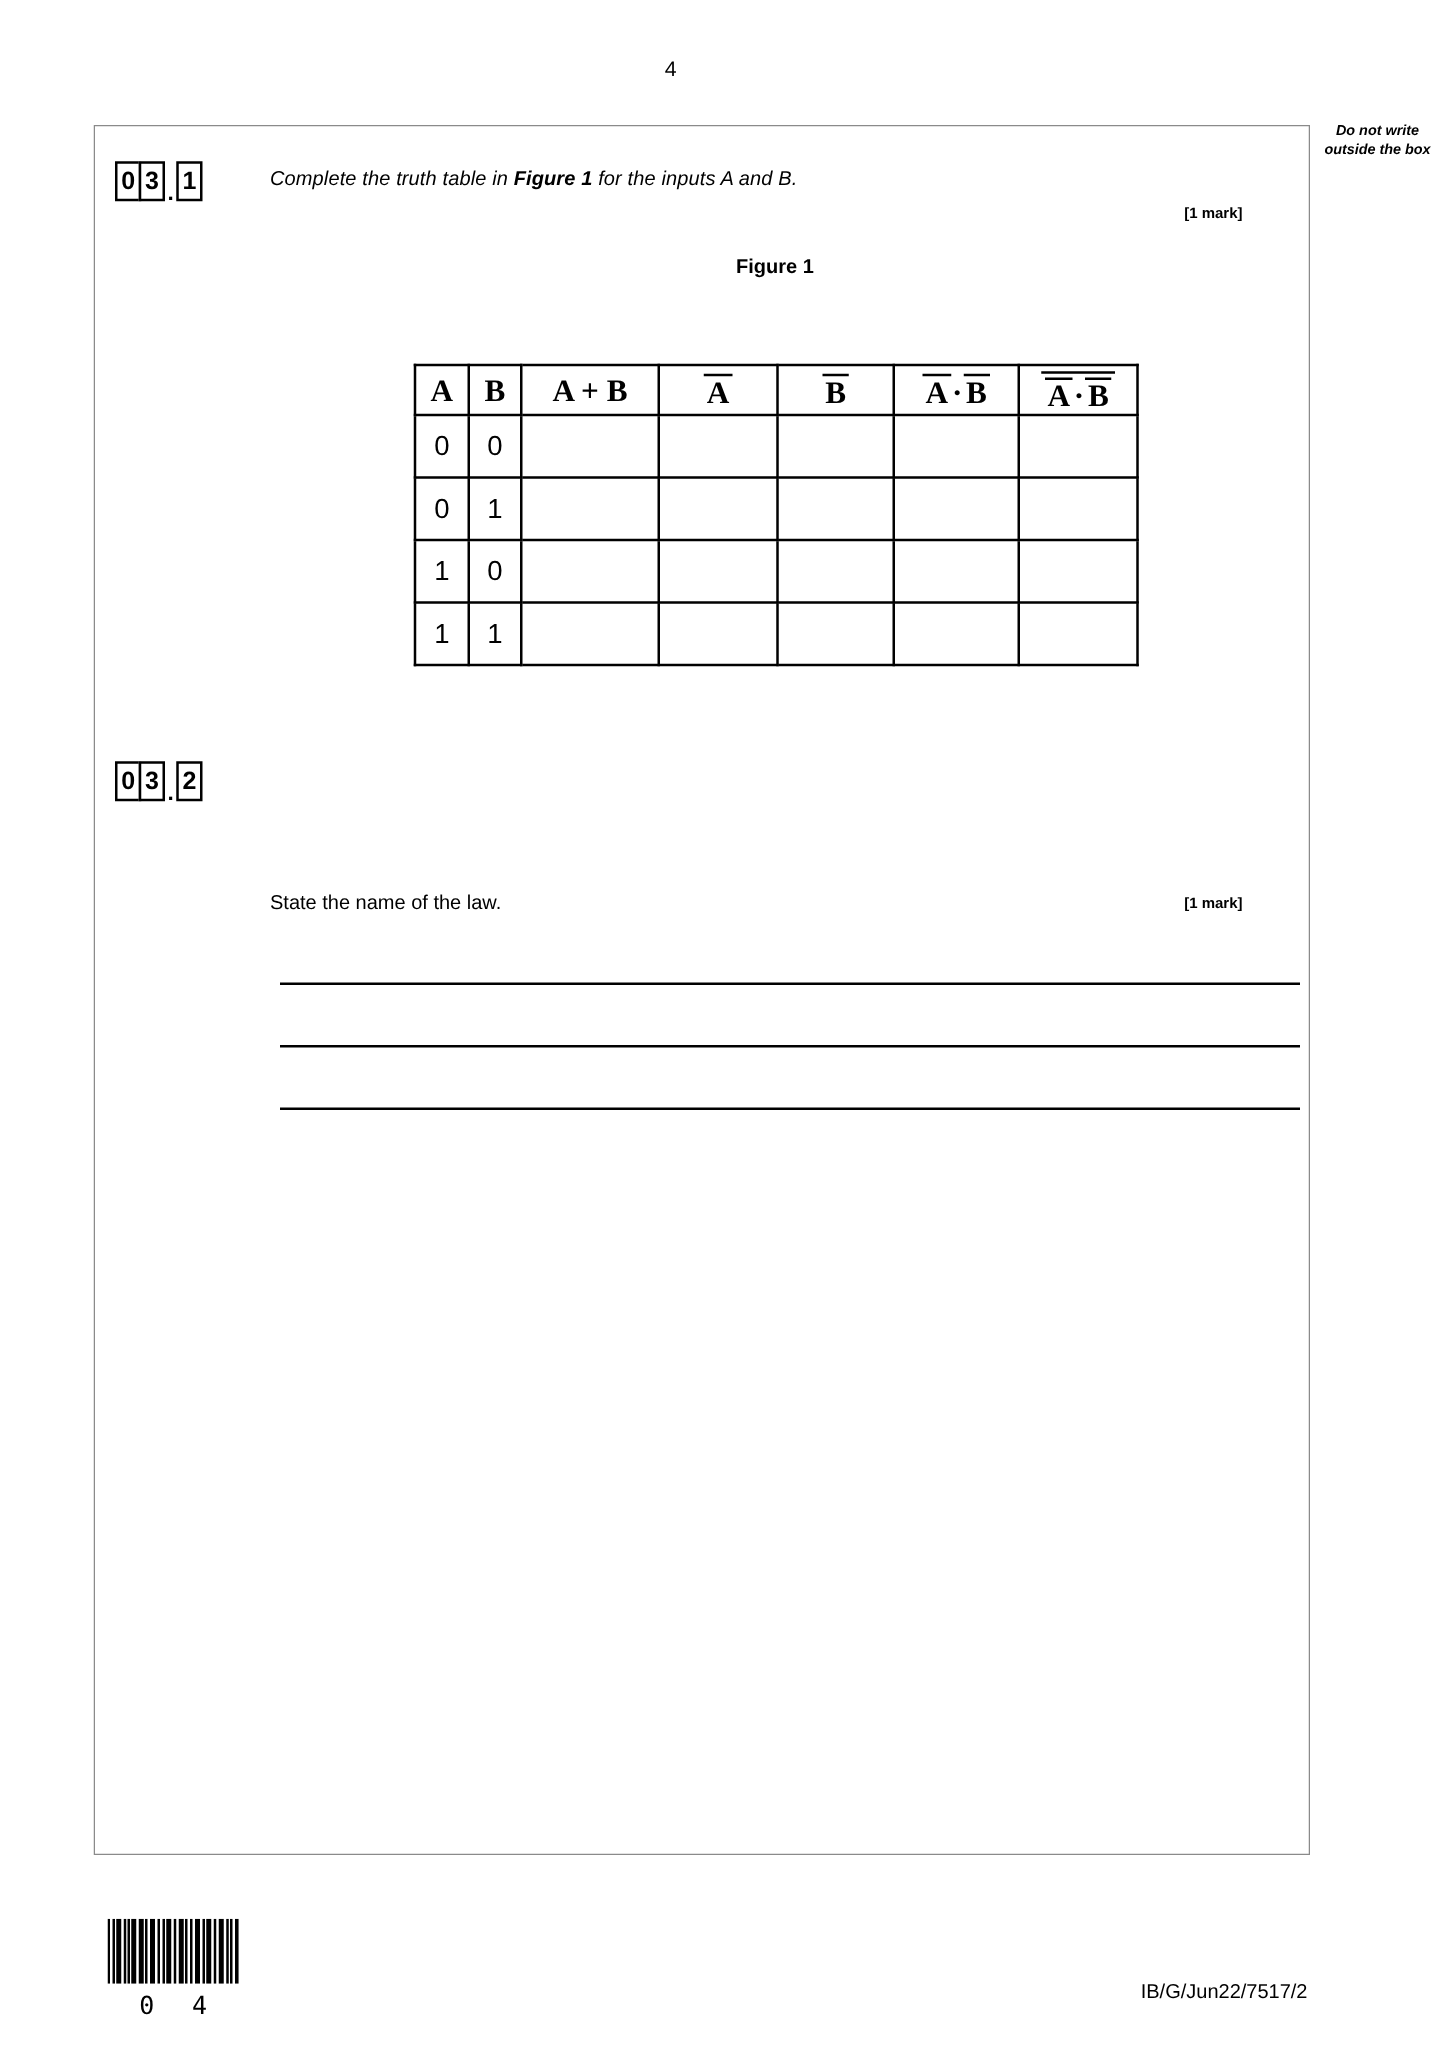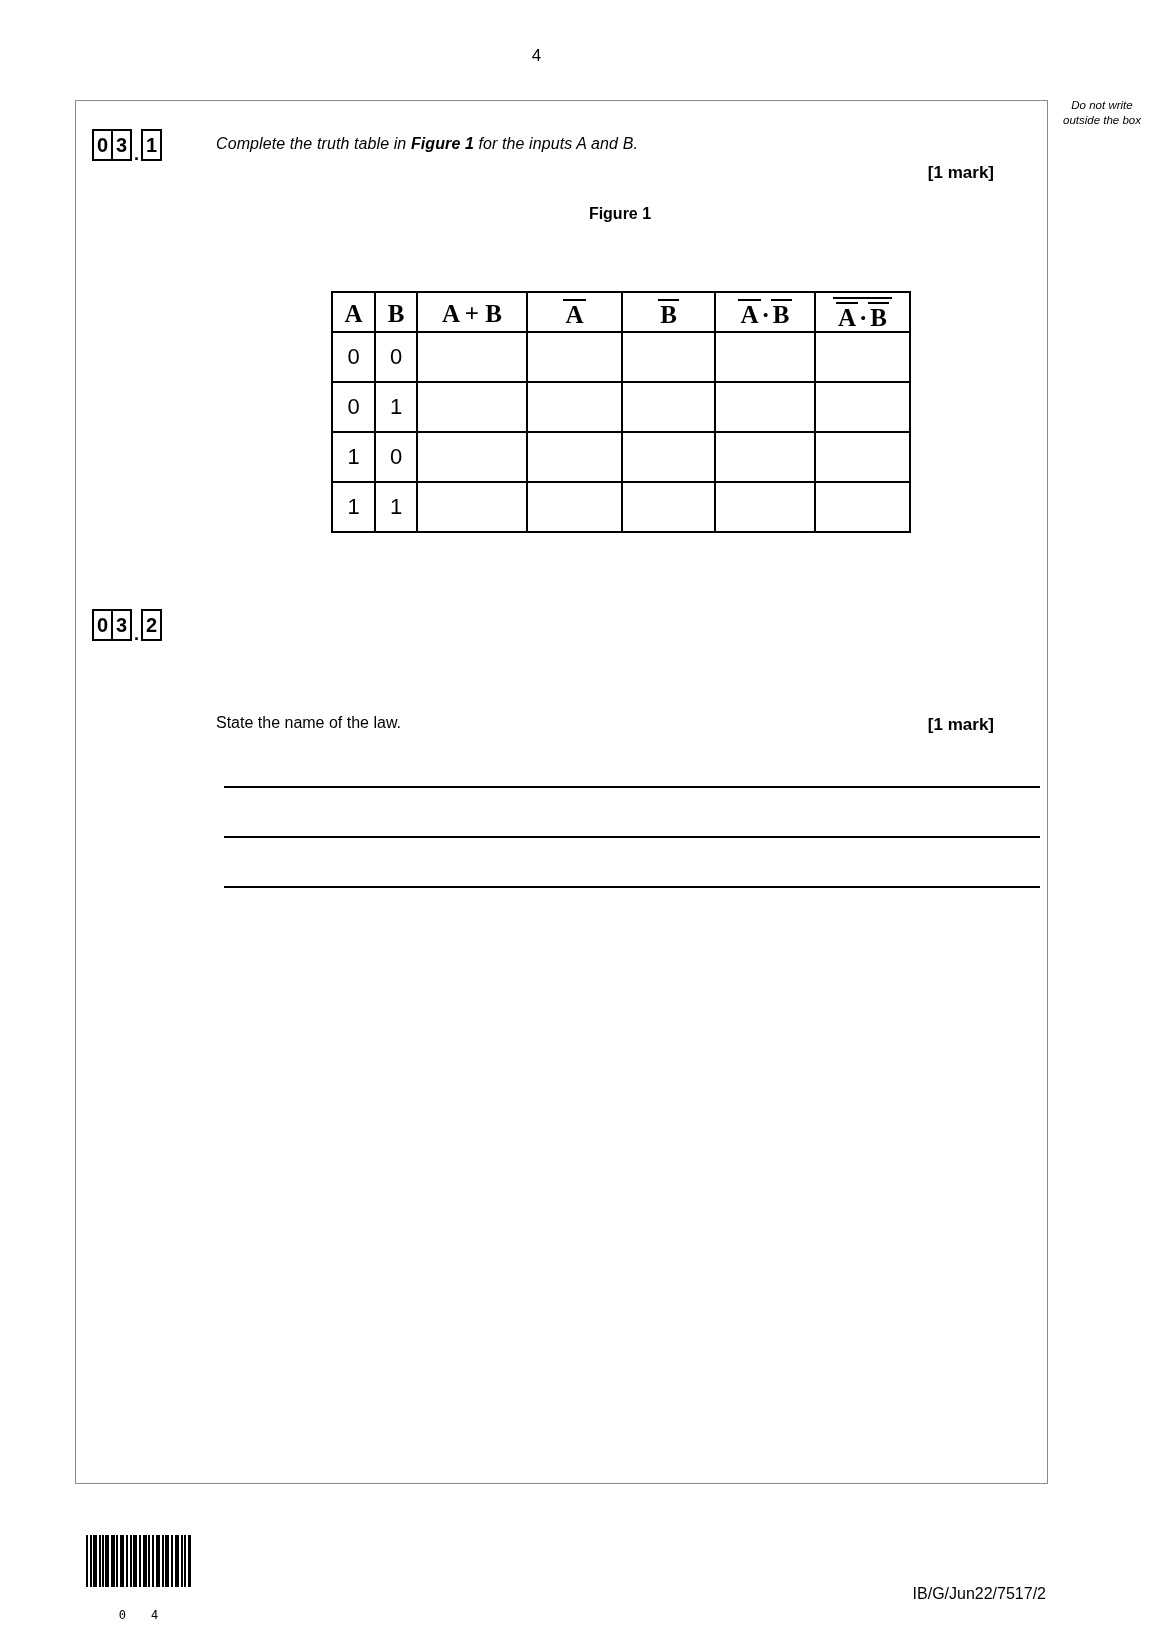--- a/index.html
+++ b/index.html
@@ -26,20 +26,21 @@
   }
   .margin-note {
     position: absolute;
     left: 1054px;
     top: 98px;
     width: 96px;
     text-align: center;
     font-style: italic;
     font-size: 11.5px;
     line-height: 15px;
+    font-weight: bold;
   }
   .content-box {
     position: absolute;
     left: 75px;
     top: 100px;
     width: 971px;
     height: 1382px;
     border: 1px solid #8a8a8a;
     background: #fff;
   }
@@ -73,21 +74,21 @@
     position: absolute;
     left: 140px;
     font-size: 16px;
     line-height: 24px;
     letter-spacing: 0.1px;
     font-style: italic;
   }
   .marks {
     position: absolute;
     right: 53px;
-    font-size: 17px;
+    font-size: 12px;
     font-weight: bold;
     text-align: right;
   }
   .figure-title {
     position: absolute;
     left: 255px;
     top: 104px;
     width: 578px;
     text-align: center;
     font-weight: bold;
@@ -158,23 +159,23 @@
   
   .barcode-block {
     position: absolute;
     left: 86px;
     top: 1535px;
     width: 105px;
     text-align: center;
   }
   .barcode-text {
     font-family: "DejaVu Sans Mono", monospace;
-    font-size: 12px;
+    font-size: 20px;
     letter-spacing: 9px;
-    margin-top: 17px;
+    margin-top: 0px;
     text-indent: 9px;
   }
   .paper-ref {
     position: absolute;
     right: 112px;
     top: 1585px;
     font-size: 16px;
   }
 </style>
 </head>

